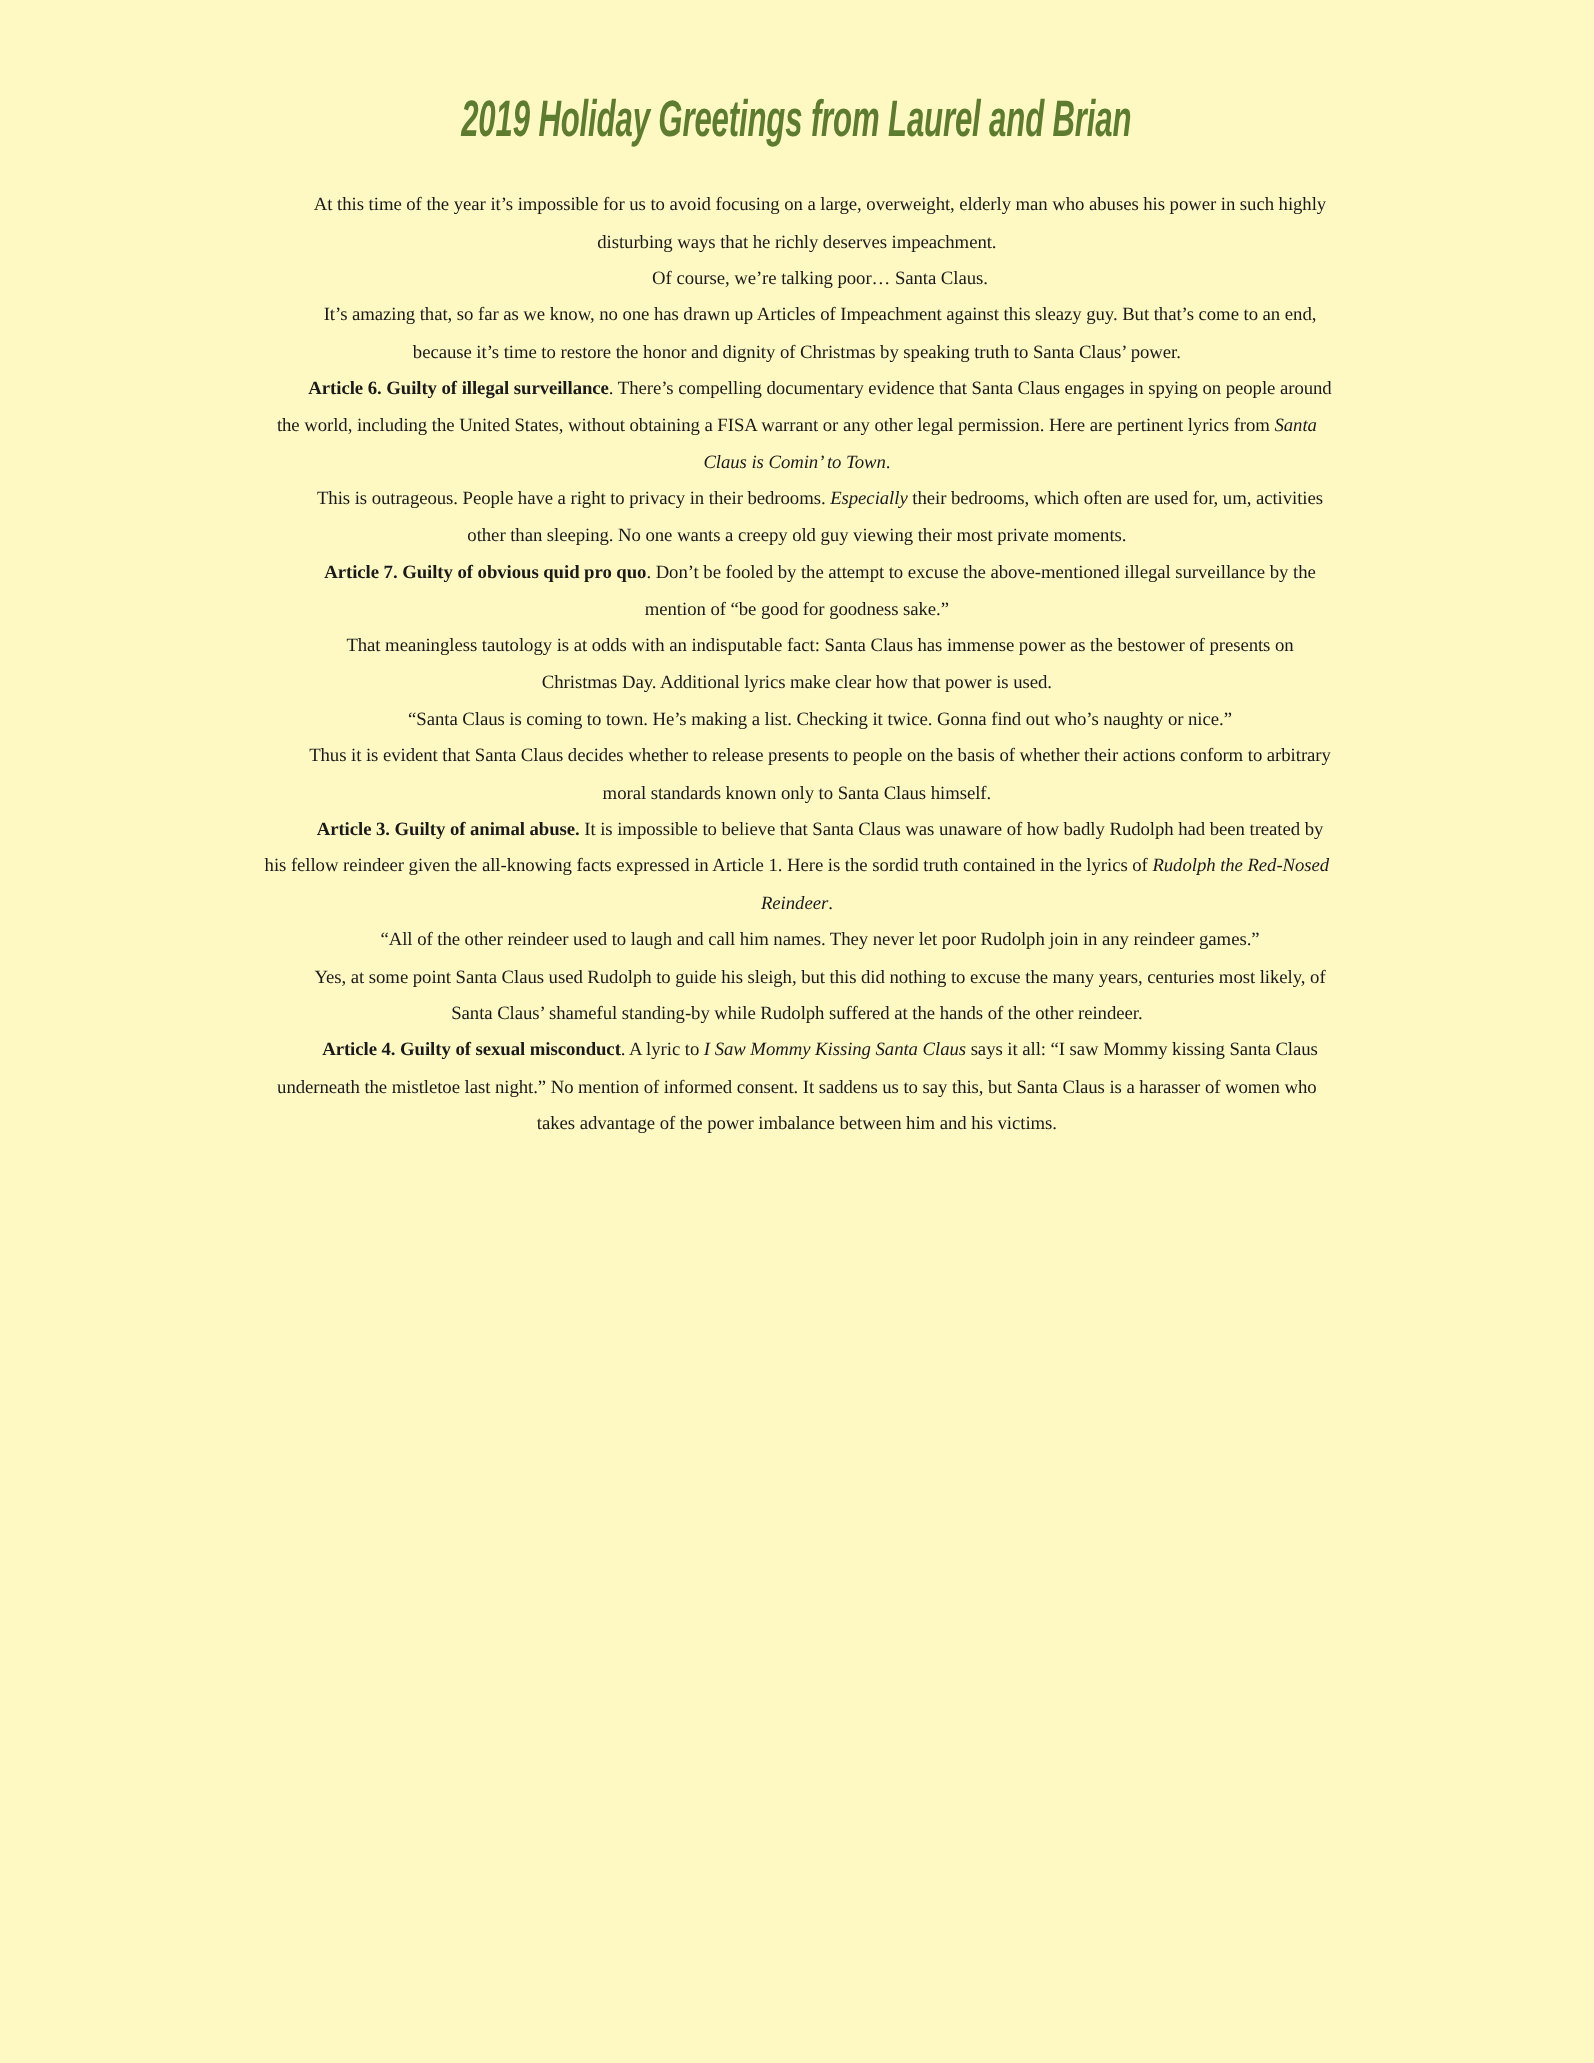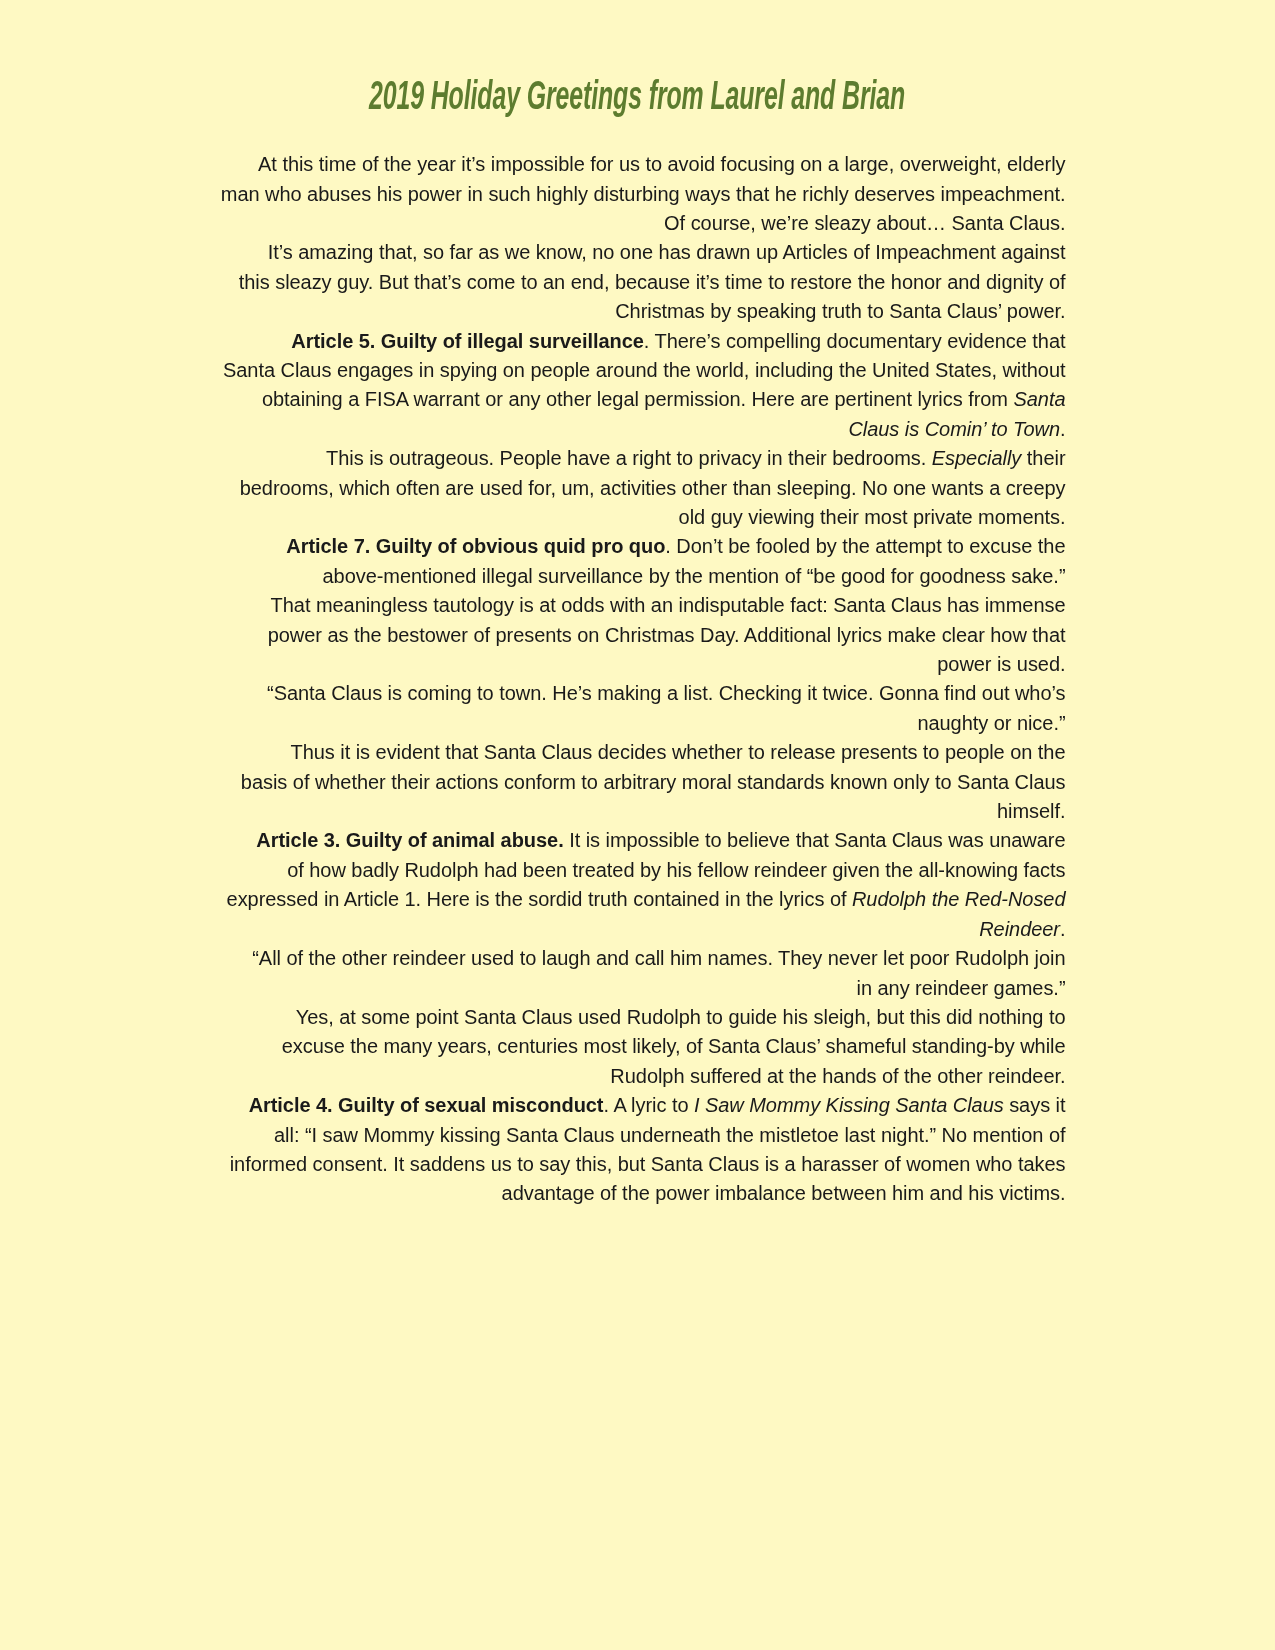--- a/index.html
+++ b/index.html
@@ -36,47 +36,48 @@
   }
   #letter-body {
     margin: 0 auto;
     padding-top: 31px;
     width: 856px;
     box-sizing: border-box;
   }
   #letter-body p {
     margin: 0;
     text-indent: 37px;
-    font-size: 20px;
+    font-size: 15px;
     line-height: 29.4px;
     letter-spacing: -0.05px;
     word-spacing: 0px;
-    text-align: right;
+    text-align: center;
     color: #1a1a1a;
+    font-family: Liberation Serif, serif;
     -webkit-font-smoothing: antialiased;
   }
   #letter-body p .b {
     font-weight: bold;
   }
   #letter-body p .i {
     font-style: italic;
   }
 </style>
 </head>
 <body>
 
 <div id="page" style="text-align: center;">
 
   <h1 id="letter-title" style="display: inline-block; transform-origin: center top; transform: scaleX(0.607843);">2019 Holiday Greetings from Laurel and Brian</h1>
 
   <div id="letter-body">
       <p><span>At this time of the year it’s impossible for us to avoid focusing on a large, overweight, elderly man who abuses his power in such highly disturbing ways that he richly deserves impeachment.</span></p>
-      <p><span>Of course, we’re sleazy about… Santa Claus.</span></p>
+      <p><span>Of course, we’re talking poor… Santa Claus.</span></p>
       <p><span>It’s amazing that, so far as we know, no one has drawn up Articles of Impeachment against this sleazy guy. But that’s come to an end, because it’s time to restore the honor and dignity of Christmas by speaking truth to Santa Claus’ power.</span></p>
-      <p><span class="b">Article 5. Guilty of illegal surveillance</span><span>. There’s compelling documentary evidence that Santa Claus engages in spying on people around the world, including the United States, without obtaining a FISA warrant or any other legal permission. Here are pertinent lyrics from </span><span class="i">Santa Claus is Comin’ to Town</span><span>.</span></p>
+      <p><span class="b">Article 6. Guilty of illegal surveillance</span><span>. There’s compelling documentary evidence that Santa Claus engages in spying on people around the world, including the United States, without obtaining a FISA warrant or any other legal permission. Here are pertinent lyrics from </span><span class="i">Santa Claus is Comin’ to Town</span><span>.</span></p>
       <p><span>This is outrageous. People have a right to privacy in their bedrooms. </span><span class="i">Especially</span><span> their bedrooms, which often are used for, um, activities other than sleeping. No one wants a creepy old guy viewing their most private moments.</span></p>
       <p><span class="b">Article 7. Guilty of obvious quid pro quo</span><span>. Don’t be fooled by the attempt to excuse the above-mentioned illegal surveillance by the mention of “be good for goodness sake.”</span></p>
       <p><span>That meaningless tautology is at odds with an indisputable fact: Santa Claus has immense power as the bestower of presents on Christmas Day. Additional lyrics make clear how that power is used.</span></p>
       <p><span>“Santa Claus is coming to town. He’s making a list. Checking it twice. Gonna find out who’s naughty or nice.”</span></p>
       <p><span>Thus it is evident that Santa Claus decides whether to release presents to people on the basis of whether their actions conform to arbitrary moral standards known only to Santa Claus himself.</span></p>
       <p><span class="b">Article 3. Guilty of animal abuse.</span><span> It is impossible to believe that Santa Claus was unaware of how badly Rudolph had been treated by his fellow reindeer given the all-knowing facts expressed in Article 1. Here is the sordid truth contained in the lyrics of </span><span class="i">Rudolph the Red-Nosed Reindeer</span><span>.</span></p>
       <p><span>“All of the other reindeer used to laugh and call him names. They never let poor Rudolph join in any reindeer games.”</span></p>
       <p><span>Yes, at some point Santa Claus used Rudolph to guide his sleigh, but this did nothing to excuse the many years, centuries most likely, of Santa Claus’ shameful standing-by while Rudolph suffered at the hands of the other reindeer.</span></p>
       <p><span class="b">Article 4. Guilty of sexual misconduct</span><span>. A lyric to </span><span class="i">I Saw Mommy Kissing Santa Claus</span><span> says it all: “I saw Mommy kissing Santa Claus underneath the mistletoe last night.” No mention of informed consent. It saddens us to say this, but Santa Claus is a harasser of women who takes advantage of the power imbalance between him and his victims.</span></p>
     </div>

